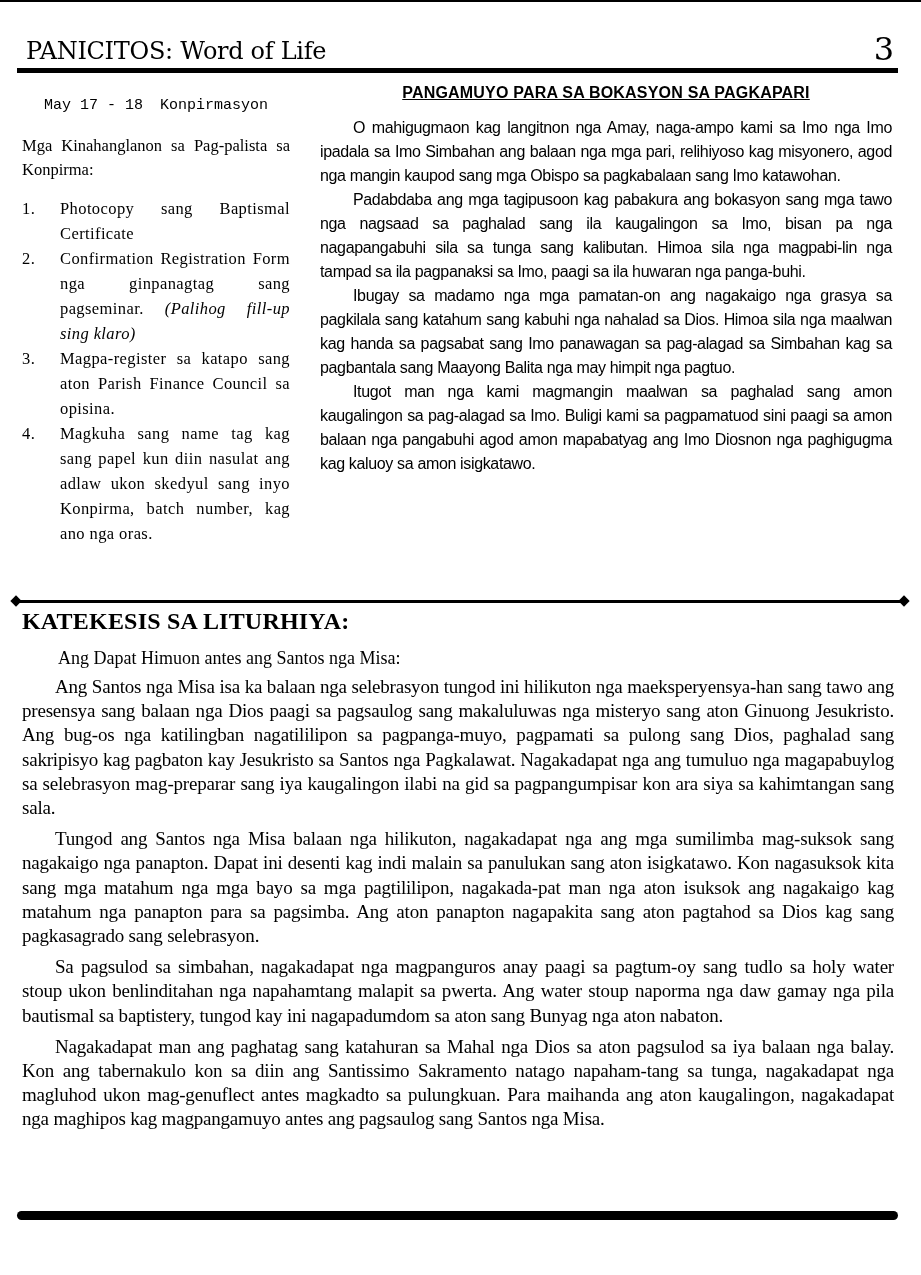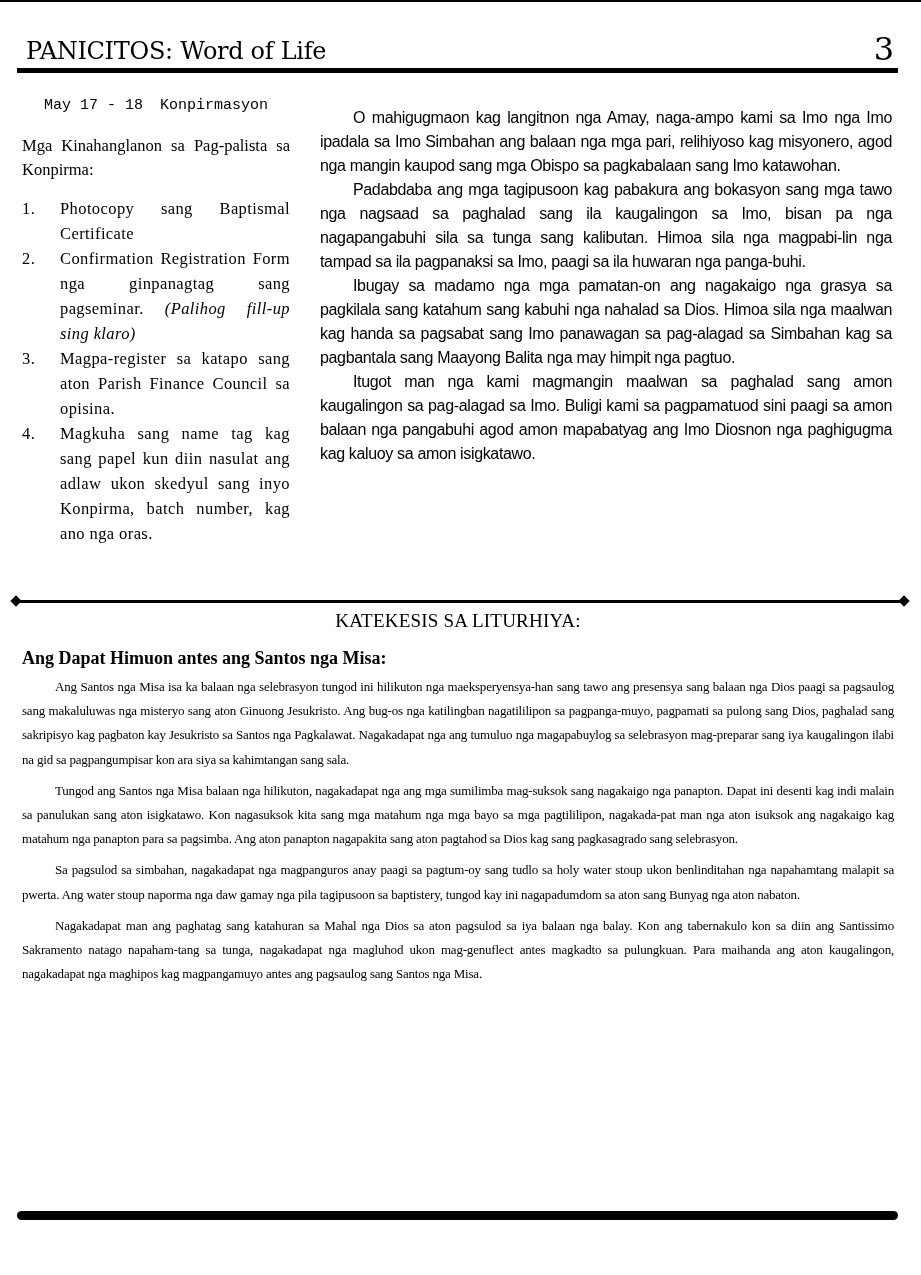--- a/index.html
+++ b/index.html
@@ -19,35 +19,35 @@
     .event-line span.gap { display: inline-block; width: 8px; }
     .req-intro { margin-top: 18px; text-align: justify; text-align-last: left; font-family: "Liberation Serif", serif; font-size: 16.5px; line-height: 24px; }
     .req-list { list-style: none; margin-top: 14px; font-family: "Liberation Serif", serif; font-size: 16.5px; }
     .req-item { position: relative; padding-left: 38px; line-height: 25px; text-align: justify; letter-spacing: 0.4px; }
     .req-num { position: absolute; left: 0; top: 0; }
     .req-note { font-style: italic; }
 
     
     .right-col { position: absolute; left: 320px; top: 82px; width: 572px; font-family: "Liberation Sans", sans-serif; }
     .right-title { display: block; text-align: center; font-weight: bold; font-size: 16px; text-decoration: underline; line-height: 22px; letter-spacing: 0.2px; }
-    .prayer { margin-top: 24px; font-size: 16px; line-height: 24px; text-align: justify; letter-spacing: -0.35px; }
+    .prayer { margin-top: 12px; font-size: 16px; line-height: 24px; text-align: justify; letter-spacing: -0.35px; }
     .prayer p { text-indent: 33px; }
 
     
     .divider { position: absolute; left: 12px; top: 596px; width: 896px; height: 12px; }
     .divider .line { position: absolute; left: 4px; right: 4px; top: 4px; height: 3px; background: #000; }
     .divider .diamond { position: absolute; top: 1px; width: 8px; height: 8px; background: #000; transform: rotate(45deg); }
     .divider .diamond.l { left: 0; }
     .divider .diamond.r { right: 0; }
 
     
     .lower { position: absolute; left: 22px; top: 608px; width: 872px; font-family: "Liberation Serif", serif; }
-    .section-title { text-align: center; font-weight: normal; font-size: 19px; line-height: 26px; letter-spacing: 0.2px; }
-    .subheading { margin-top: 12px; font-weight: bold; font-size: 18px; line-height: 24px; }
-    .body-text { margin-top: 5px; font-size: 13px; line-height: 24.2px; text-align: justify; letter-spacing: -0.2px; }
+    .section-title { text-align: left; font-weight: bold; font-size: 24px; line-height: 26px; letter-spacing: 0.2px; }
+    .subheading { margin-top: 12px; font-weight: normal; font-size: 18px; line-height: 24px; margin-left: 36px; }
+    .body-text { margin-top: 5px; font-size: 19px; line-height: 24.2px; text-align: justify; letter-spacing: -0.2px; }
     .body-text p { text-indent: 33px; margin-bottom: 7px; }
 
     .bottom-rule { position: absolute; left: 17px; top: 1211px; width: 881px; height: 9px; background: #000; border-radius: 5px; }
   </style>
 </head>
 <body>
 
 <div class="topline"></div>
 
 <div class="header">
@@ -77,38 +77,39 @@
       <span>Magpa-register sa katapo sang aton Parish Finance Council sa opisina.</span>
     </li>
     <li class="req-item">
       <span class="req-num">4.</span>
       <span>Magkuha sang name tag kag sang papel kun diin nasulat ang adlaw ukon skedyul sang inyo Konpirma, batch number, kag ano nga oras.</span>
     </li>
   </ol>
 </div>
 
 <div class="right-col">
+  <span class="right-title">PANGAMUYO PARA SA BOKASYON SA PAGKAPARI</span>
   <div class="prayer">
     <p>O mahigugmaon kag langitnon nga Amay, naga-ampo kami sa Imo nga Imo ipadala sa Imo Simbahan ang balaan nga mga pari, relihiyoso kag misyonero, agod nga mangin kaupod sang mga Obispo sa pagkabalaan sang Imo katawohan.</p>
     <p>Padabdaba ang mga tagipusoon kag pabakura ang bokasyon sang mga tawo nga nagsaad sa paghalad sang ila kaugalingon sa Imo, bisan pa nga nagapangabuhi sila sa tunga sang kalibutan. Himoa sila nga magpabi-lin nga tampad sa ila pagpanaksi sa Imo, paagi sa ila huwaran nga panga-buhi.</p>
     <p>Ibugay sa madamo nga mga pamatan-on ang nagakaigo nga grasya sa pagkilala sang katahum sang kabuhi nga nahalad sa Dios. Himoa sila nga maalwan kag handa sa pagsabat sang Imo panawagan sa pag-alagad sa Simbahan kag sa pagbantala sang Maayong Balita nga may himpit nga pagtuo.</p>
     <p>Itugot man nga kami magmangin maalwan sa paghalad sang amon kaugalingon sa pag-alagad sa Imo. Buligi kami sa pagpamatuod sini paagi sa amon balaan nga pangabuhi agod amon mapabatyag ang Imo Diosnon nga paghigugma kag kaluoy sa amon isigkatawo.</p>
   </div>
 </div>
 
 <div class="divider">
   <div class="line"></div>
   <div class="diamond l"></div>
   <div class="diamond r"></div>
 </div>
 
 <div class="lower">
   <div class="section-title">KATEKESIS SA LITURHIYA:</div>
   <div class="subheading">Ang Dapat Himuon antes ang Santos nga Misa:</div>
   <div class="body-text">
     <p>Ang Santos nga Misa isa ka balaan nga selebrasyon tungod ini hilikuton nga maeksperyensya-han sang tawo ang presensya sang balaan nga Dios paagi sa pagsaulog sang makaluluwas nga misteryo sang aton Ginuong Jesukristo. Ang bug-os nga katilingban nagatililipon sa pagpanga-muyo, pagpamati sa pulong sang Dios, paghalad sang sakripisyo kag pagbaton kay Jesukristo sa Santos nga Pagkalawat. Nagakadapat nga ang tumuluo nga magapabuylog sa selebrasyon mag-preparar sang iya kaugalingon ilabi na gid sa pagpangumpisar kon ara siya sa kahimtangan sang sala.</p>
     <p>Tungod ang Santos nga Misa balaan nga hilikuton, nagakadapat nga ang mga sumilimba mag-suksok sang nagakaigo nga panapton. Dapat ini desenti kag indi malain sa panulukan sang aton isigkatawo. Kon nagasuksok kita sang mga matahum nga mga bayo sa mga pagtililipon, nagakada-pat man nga aton isuksok ang nagakaigo kag matahum nga panapton para sa pagsimba. Ang aton panapton nagapakita sang aton pagtahod sa Dios kag sang pagkasagrado sang selebrasyon.</p>
-    <p>Sa pagsulod sa simbahan, nagakadapat nga magpanguros anay paagi sa pagtum-oy sang tudlo sa holy water stoup ukon benlinditahan nga napahamtang malapit sa pwerta. Ang water stoup naporma nga daw gamay nga pila tagipusoon sa baptistery, tungod kay ini nagapadumdom sa aton sang Bunyag nga aton nabaton.</p>
+    <p>Sa pagsulod sa simbahan, nagakadapat nga magpanguros anay paagi sa pagtum-oy sang tudlo sa holy water stoup ukon benlinditahan nga napahamtang malapit sa pwerta. Ang water stoup naporma nga daw gamay nga pila bautismal sa baptistery, tungod kay ini nagapadumdom sa aton sang Bunyag nga aton nabaton.</p>
     <p>Nagakadapat man ang paghatag sang katahuran sa Mahal nga Dios sa aton pagsulod sa iya balaan nga balay. Kon ang tabernakulo kon sa diin ang Santissimo Sakramento natago napaham-tang sa tunga, nagakadapat nga magluhod ukon mag-genuflect antes magkadto sa pulungkuan. Para maihanda ang aton kaugalingon, nagakadapat nga maghipos kag magpangamuyo antes ang pagsaulog sang Santos nga Misa.</p>
   </div>
 </div>
 
 <div class="bottom-rule"></div>
 
 </body></html>

